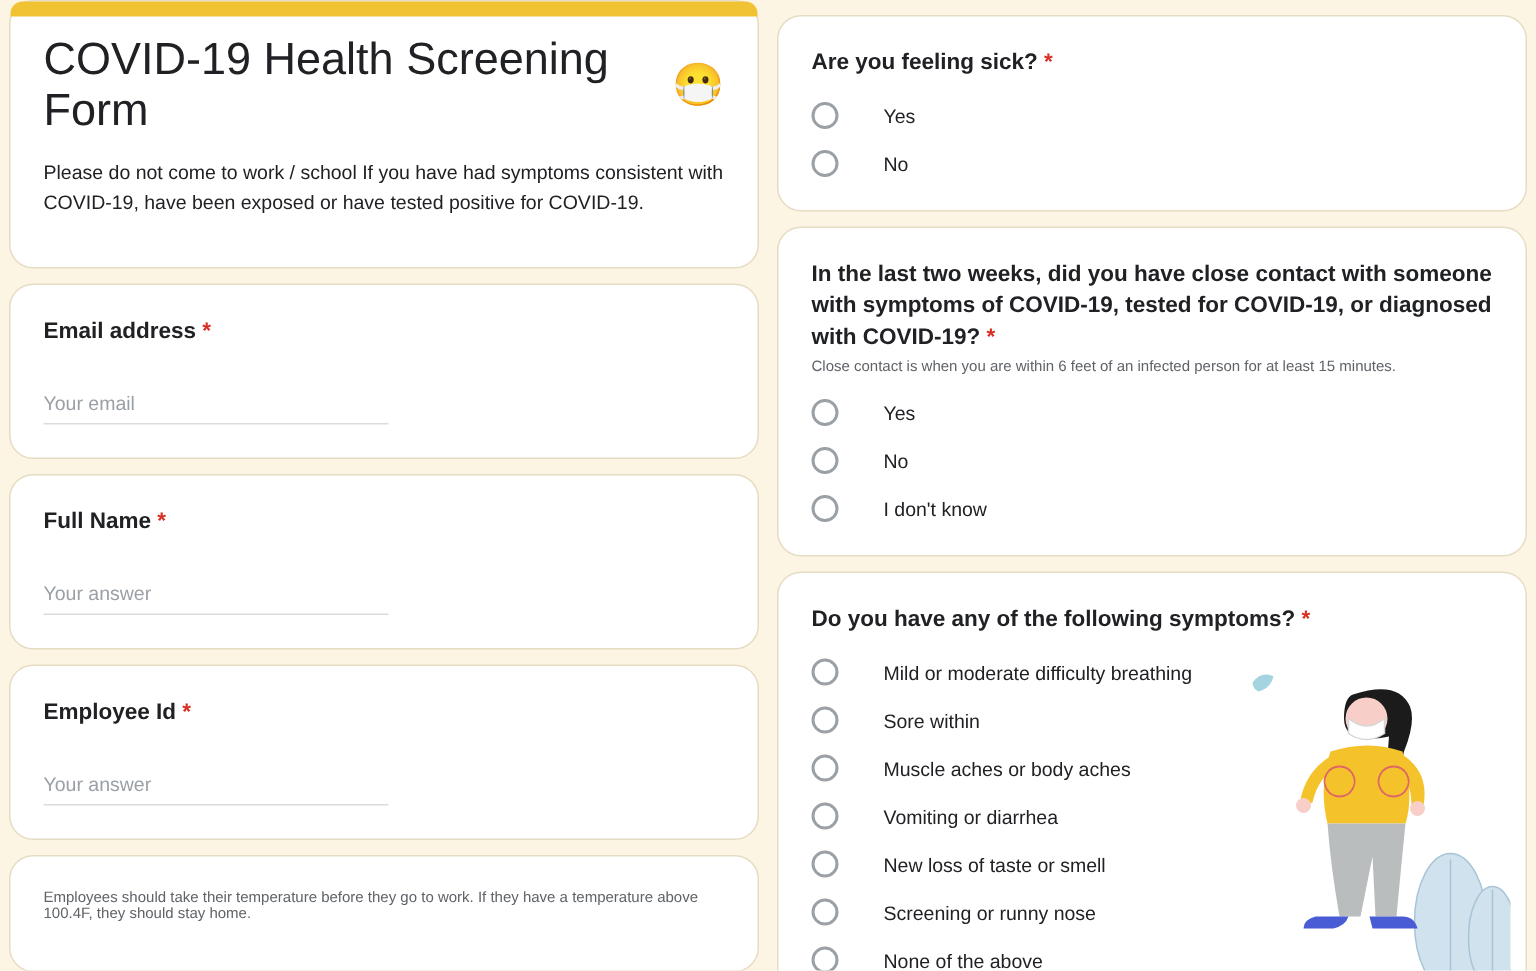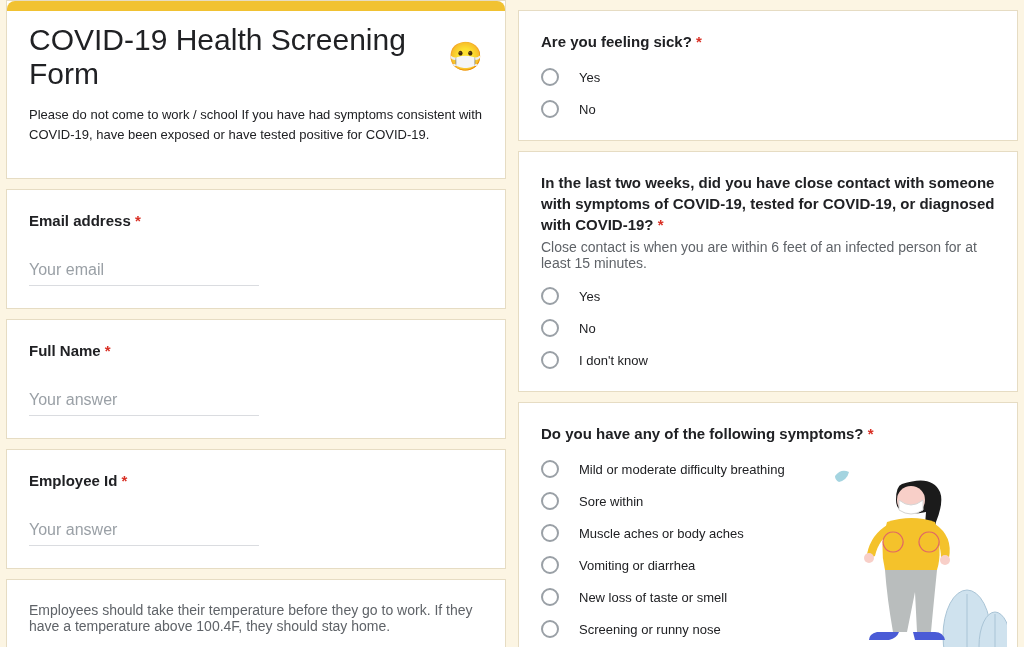--- a/index.html
+++ b/index.html
@@ -17,21 +17,21 @@
   }
   .col {
     flex: 1;
     display: flex;
     flex-direction: column;
     gap: 10px;
   }
   .card {
     background: #fff;
     border: 1px solid #e6dcc3;
-    border-radius: 0;
+    border-radius: 16px;
     padding: 20px 22px 22px 22px;
     position: relative;
   }
   .header-card {
     padding-top: 16px;
   }
   .header-bar {
     position: absolute;
     top: 0; left: 0; right: 0;
     height: 10px;
@@ -59,48 +59,48 @@
     font-size: 13px;
   }
   .q-title {
     font-size: 15px;
     color: #202124;
     font-weight: 700;
     margin-bottom: 4px;
     line-height: 1.4;
   }
   .q-help {
-    font-size: 14px;
+    font-size: 10px;
     color: #5f6368;
     margin-top: 2px;
     margin-bottom: 10px;
   }
   .asterisk { color: #d93025; }
   .text-input {
     border: none;
     border-bottom: 1px solid #dadce0;
-    font-size: 16px;
+    font-size: 13px;
     color: #202124;
     padding: 6px 0 6px 0;
     width: 230px;
     background: transparent;
     margin-top: 20px;
     outline: none;
   }
   .text-input::placeholder { color: #9aa0a6; }
   .radio-list {
     display: flex;
     flex-direction: column;
     gap: 14px;
     margin-top: 16px;
   }
   .radio-item {
     display: flex;
     align-items: center;
-    gap: 20px;
+    gap: 30px;
     font-size: 13px;
     color: #202124;
     cursor: pointer;
   }
   .radio-circle {
     width: 18px;
     height: 18px;
     border: 2px solid #9aa0a6;
     border-radius: 50%;
     flex-shrink: 0;

